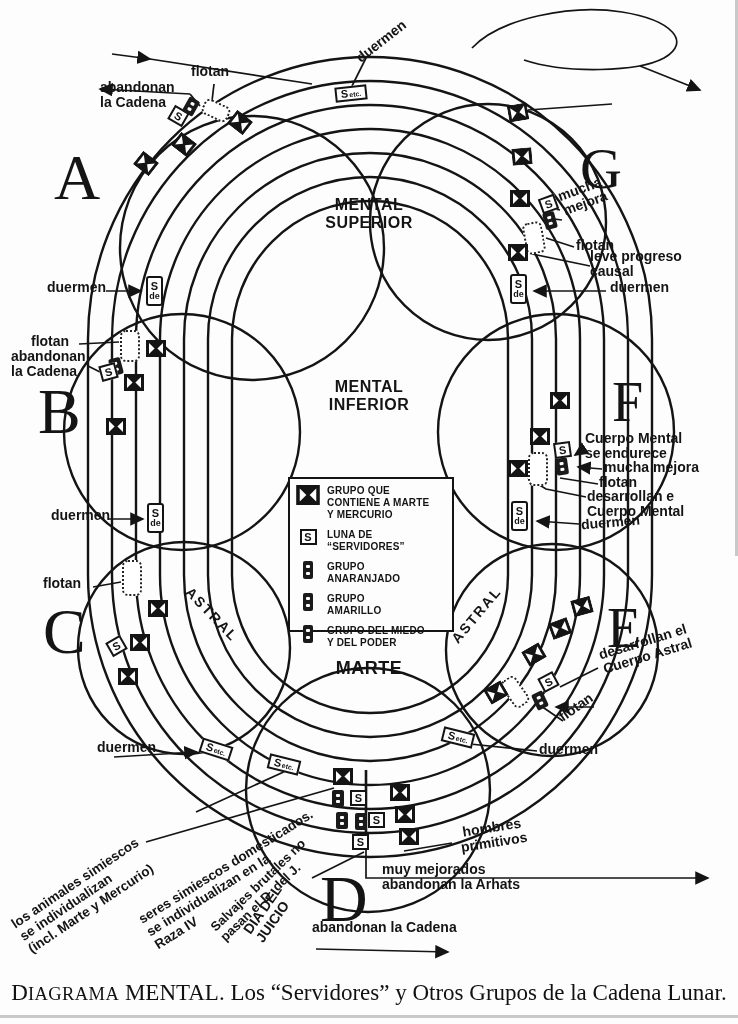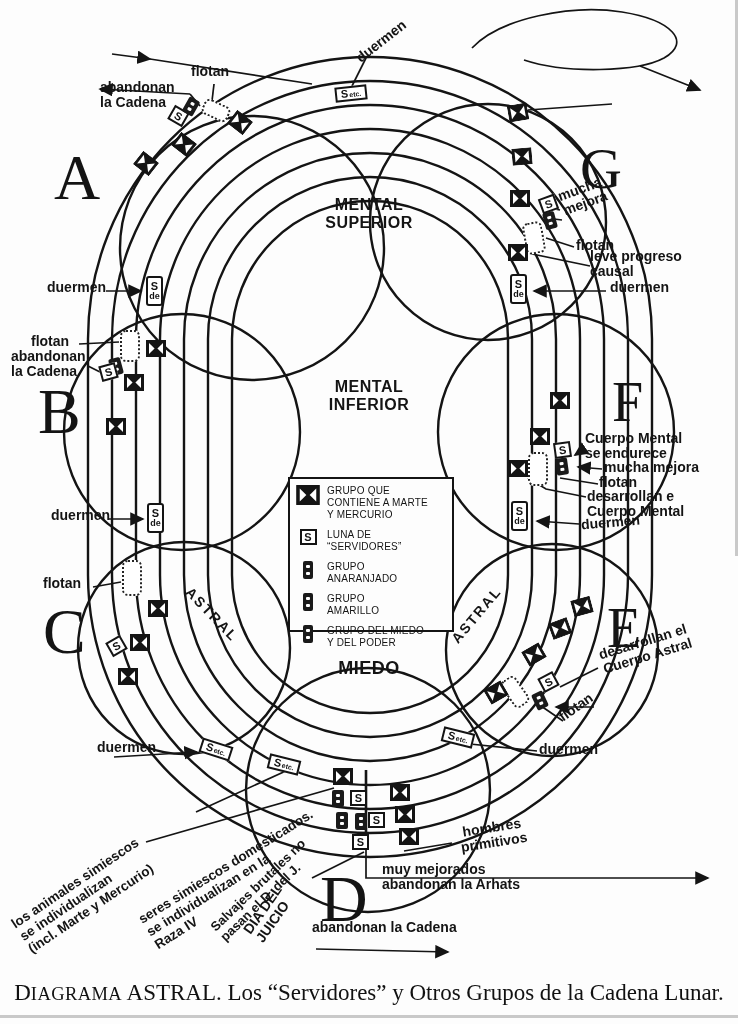--- a/index.html
+++ b/index.html
@@ -29,21 +29,21 @@
   .sym-dotted{width:20px;height:34px;border:2px dotted #242424;border-radius:6px;background:#fff}
   .sym-pat{width:12px;height:17px;background:#1a1a1a;border-radius:2px;
            display:flex;flex-direction:column;justify-content:space-evenly;align-items:center}
   .sym-pat .dot{width:4px;height:3px;background:#fff;border-radius:1px}
 
   
   #legend{position:absolute;left:288px;top:477px;width:166px;height:155px;border:2.5px solid #141414;
           background:#fdfdfd;box-sizing:border-box;padding:6px 5px 0 6px}
   .lrow{display:flex;gap:7px;align-items:flex-start;margin-bottom:8px}
   .lrow .lsym{flex:0 0 24px;display:flex;justify-content:center}
-  .lrow .ltxt{font-weight:400;font-size:10px;line-height:1.2;letter-spacing:.2px;white-space:pre-line}
+  .lrow .ltxt{font-weight:700;font-size:10px;line-height:1.2;letter-spacing:.2px;white-space:pre-line}
   .lrow .sym{position:static}
   .lrow .sym-pat{width:10px;height:18px}
 
   .caption{position:absolute;left:0;top:980px;width:738px;text-align:center;
            font-family:"Liberation Serif",serif;font-size:23px;color:#111;white-space:nowrap}
   .caption .sc{font-size:18.5px;letter-spacing:.4px}
 
   .artifact{position:absolute;background:#c9c9c9}
 </style>
 </head>
@@ -334,21 +334,21 @@
   <div class="glet" style="left:38px;top:380px;font-size:64px">B</div>
   <div class="glet" style="left:612px;top:374px;font-size:56px">F</div>
   <div class="glet" style="left:43px;top:600px;font-size:64px">C</div>
   <div class="glet" style="left:607px;top:600px;font-size:56px">E</div>
   <div class="glet" style="left:320px;top:866px;font-size:66px">D</div>
 
   <div class="plane" style="left:299px;top:196px;width:140px">MENTAL
 SUPERIOR</div>
   <div class="plane" style="left:299px;top:378px;width:140px">MENTAL
 INFERIOR</div>
-  <div class="plane" style="left:324px;top:658px;width:90px;font-size:18px">MIEDO</div>
+  <div class="plane" style="left:324px;top:658px;width:90px;font-size:18px">MARTE</div>
   <div class="astral" style="left:194px;top:584px;transform:rotate(46deg);transform-origin:0 0">ASTRAL</div>
   <div class="astral" style="left:448px;top:636px;transform:rotate(-50deg);transform-origin:0 0">ASTRAL</div>
 
   <div class="lbl" style="left:358px;top:52px;transform:rotate(-38deg);transform-origin:0 50%">duermen</div>
   <div class="lbl" style="left:100px;top:80px">abandonan
 la Cadena</div>
   <div class="lbl" style="left:191px;top:64px">flotan</div>
 
   <div class="lbl" style="left:556px;top:190px;transform:rotate(-20deg);transform-origin:0 0">mucha
 mejora</div>
@@ -441,17 +441,17 @@
           <span class="sym sym-pat">
             <span class="dot"></span>
             <span class="dot"></span>
           </span>
         </span>
       <div class="ltxt">GRUPO DEL MIEDO
 Y DEL PODER</div>
     </div>
   </div>
 
-  <div class="caption"><span>D</span><span class="sc">IAGRAMA</span><span> ASTRAL. Los “Servidores” y Otros Grupos de la Cadena Lunar.</span></div>
+  <div class="caption"><span>D</span><span class="sc">IAGRAMA</span><span> MENTAL. Los “Servidores” y Otros Grupos de la Cadena Lunar.</span></div>
 
   <div class="artifact" style="right:0;top:0;width:3px;height:556px"></div>
   <div class="artifact" style="left:0;top:1015px;width:738px;height:3px"></div>
 </div>
 
 </body></html>

